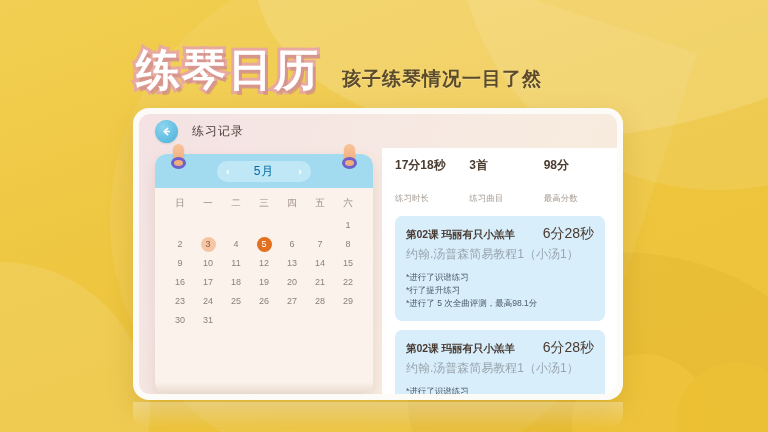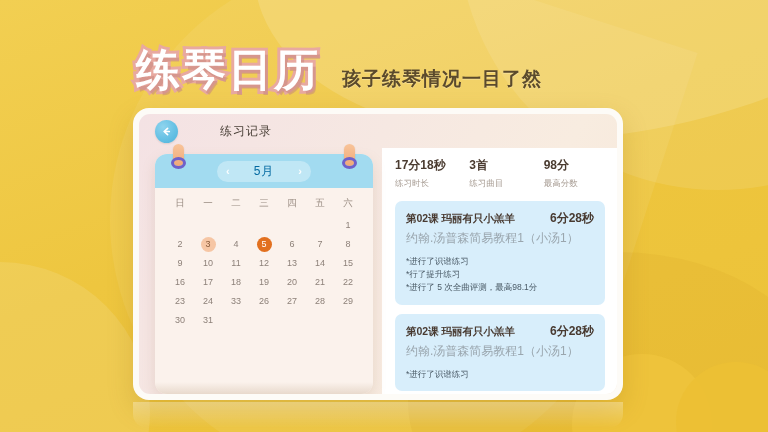--- a/index.html
+++ b/index.html
@@ -119,21 +119,20 @@
     display: flex; align-items: center; justify-content: center;
     box-shadow: 0 1px 2px rgba(0,0,0,0.10);
     flex: 0 0 auto;
   }
   .back-btn svg { display: block; }
   .header-title {
     font-size: 12px;
     color: #4a4038;
     font-weight: 500;
     letter-spacing: 1px;
-    margin-left: 28px;
   }
 
   
   .app-body {
     flex: 1 1 auto;
     display: flex;
     min-height: 0;
     padding-left: 16px;
   }
 
@@ -257,41 +256,41 @@
   .stat { flex: 1 1 0; }
   .stat-value {
     font-size: 12px;
     font-weight: 700;
     color: #4a3b30;
     line-height: 1.25;
   }
   .stat-label {
     font-size: 8.5px;
     color: #a79c93;
-    margin-top: 5px;
+    margin-top: 20px;
   }
   .rec-card {
     background: #d8eefb;
     border-radius: 7px;
     padding: 9px 11px 10px 11px;
     margin-bottom: 9px;
   }
   .rec-top {
     display: flex; align-items: baseline; justify-content: space-between;
     gap: 10px;
   }
   .rec-title {
     font-size: 10.5px;
     font-weight: 700;
     color: #483a31;
     white-space: nowrap;
   }
   .rec-dur {
-    font-size: 12px;
-    font-weight: 700;
+    font-size: 14px;
+    font-weight: 400;
     color: #483a31;
     white-space: nowrap;
   }
   .rec-sub {
     font-size: 12px;
     color: #9aa6ae;
     margin-top: 3px;
   }
   .rec-lines { margin-top: 8px; }
   .rec-line {
@@ -459,21 +458,21 @@
                   </div>
                 </div>
                 <div class="day-row">
                   <div class="day">
                     <span class="pellet">23</span>
                   </div>
                   <div class="day">
                     <span class="pellet">24</span>
                   </div>
                   <div class="day">
-                    <span class="pellet">33</span>
+                    <span class="pellet">25</span>
                   </div>
                   <div class="day">
                     <span class="pellet">26</span>
                   </div>
                   <div class="day">
                     <span class="pellet">27</span>
                   </div>
                   <div class="day">
                     <span class="pellet">28</span>
                   </div>

